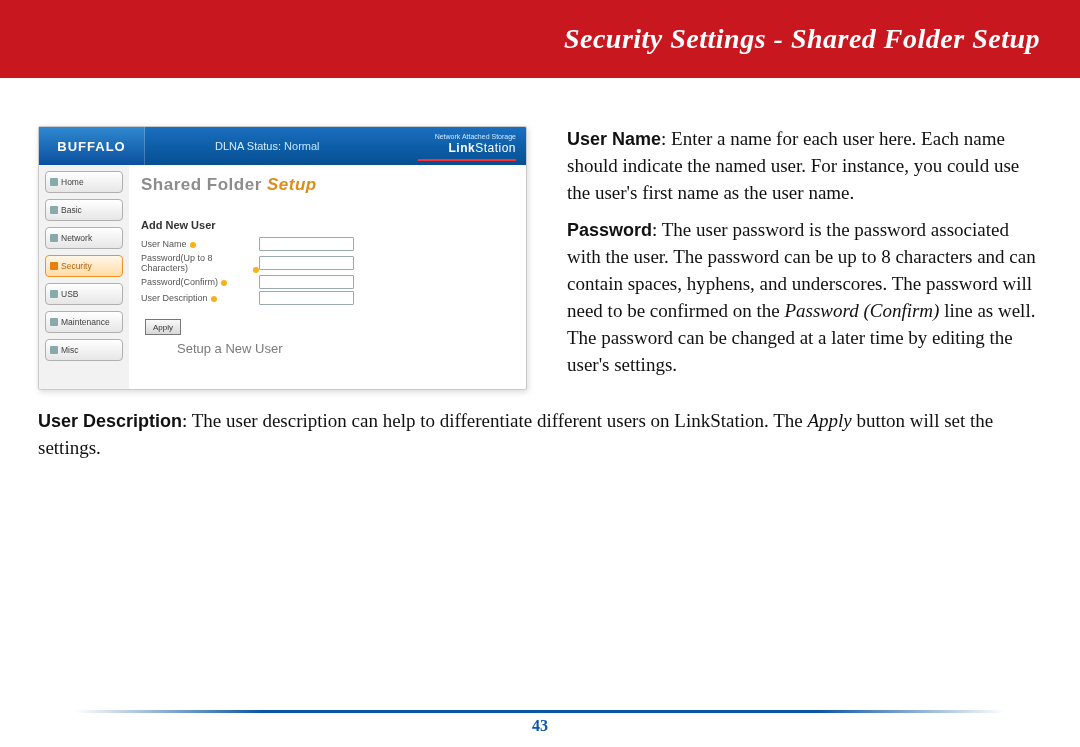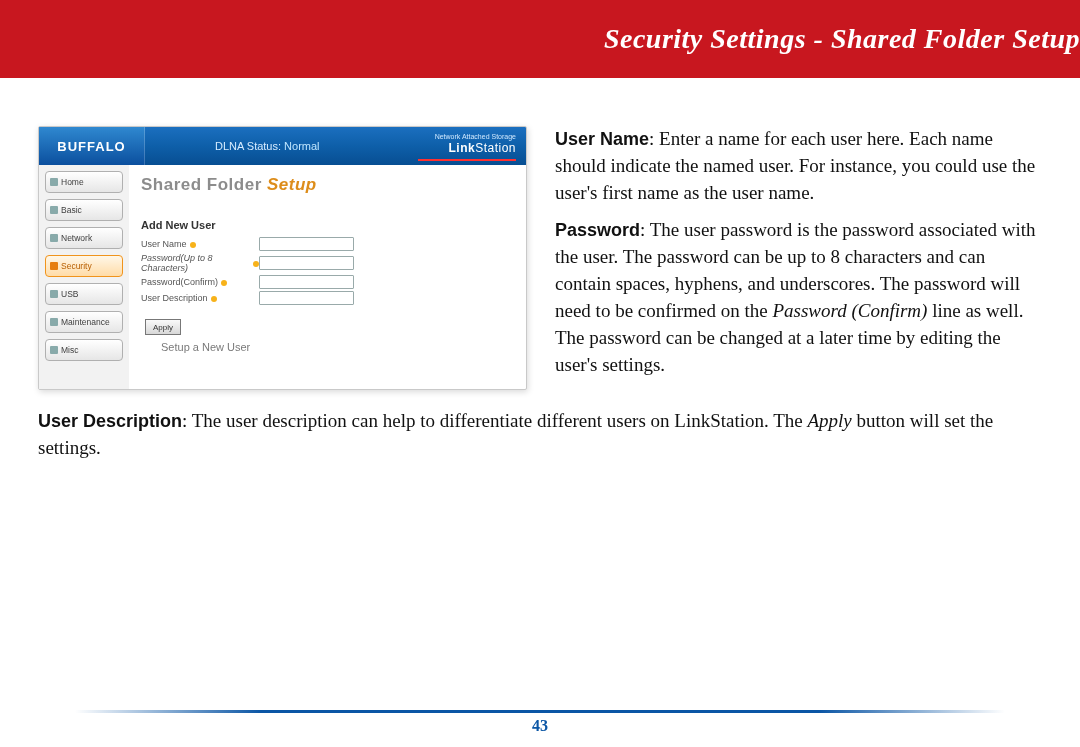--- a/index.html
+++ b/index.html
@@ -7,32 +7,33 @@
     .page { width: 1080px; height: 747px; position: relative; background: #fff; }
 
     
     .header-band {
       width: 100%;
       height: 78px;
       background: #c8171f;
       display: flex;
       align-items: center;
       justify-content: flex-end;
+      padding-right: 40px;
     }
     .header-title {
       color: #fff;
       font-style: italic;
       font-weight: bold;
       font-size: 28px;
       font-family: Georgia, serif;
       letter-spacing: 0.5px;
     }
 
     .content-area { padding: 48px 38px 0 38px; display: flex; flex-direction: column; }
-    .upper-row { display: flex; gap: 28px; }
+    .upper-row { display: flex; gap: 40px; }
 
     
     .shot {
       width: 489px;
       height: 264px;
       background: #fff;
       border: 1px solid #c9c9c9;
       border-radius: 2px;
       box-shadow: 1px 2px 6px rgba(0,0,0,0.15);
       position: relative;
@@ -96,32 +97,32 @@
     .side-btn.active .sbicn { background: #e67e10; }
 
     .shot-main { flex: 1; padding: 10px 12px; font-family: Arial, sans-serif; color: #333; position: relative; }
     .shot-h { font-size: 17px; font-weight: bold; letter-spacing: 0.5px; filter: blur(0.4px); }
     .shot-h .grey { color: #8c8c8c; }
     .shot-h .orange { color: #dd8d1b; font-style: italic; }
     .shot-sub { font-size: 11px; font-weight: bold; color: #333; margin-top: 24px; filter: blur(0.3px); }
     .form-rows { margin-top: 6px; display: flex; flex-direction: column; gap: 2px; }
     .form-row { display: flex; align-items: center; font-size: 9px; color: #555; filter: blur(0.35px); }
     .form-label { width: 118px; display: flex; align-items: center; gap: 3px; line-height: 10px; }
-    .form-label.twoline { align-items: center; font-style: italic; }
+    .form-label.twoline { align-items: flex-end; }
     .dot { width: 6px; height: 6px; background: #f7b21a; border-radius: 50%; display: inline-block; flex-shrink:0; margin-top:1px; }
     .form-input {
       width: 95px; height: 14px; border: 1px solid #9aa; background: #fff; border-radius: 1px;
     }
     .shot-apply {
       margin-top: 14px; margin-left: 4px;
       width: 36px; height: 16px; border: 1px solid #777; background: linear-gradient(#fafafa,#d8d8d8);
       font-size: 8px; display: flex; align-items: center; justify-content: center;
       filter: blur(0.3px);
     }
-    .shot-caption { font-size: 11px; color: #7a7a7a; margin-top: 6px; margin-left: 20px; filter: blur(0.4px); }
+    .shot-caption { font-size: 13px; color: #7a7a7a; margin-top: 6px; margin-left: 36px; filter: blur(0.4px); }
 
     
     .explain { flex: 1; font-size: 19px; line-height: 1.42; color: #111; font-family: Georgia, serif; }
     .explain p { margin-bottom: 10px; }
     .lbl { font-weight: bold; font-family: Arial, Helvetica, sans-serif; font-size: 18px; }
     .it { font-style: italic; }
 
     .below-text { margin-top: 18px; font-size: 19px; line-height: 1.42; color: #111; }
 
     

